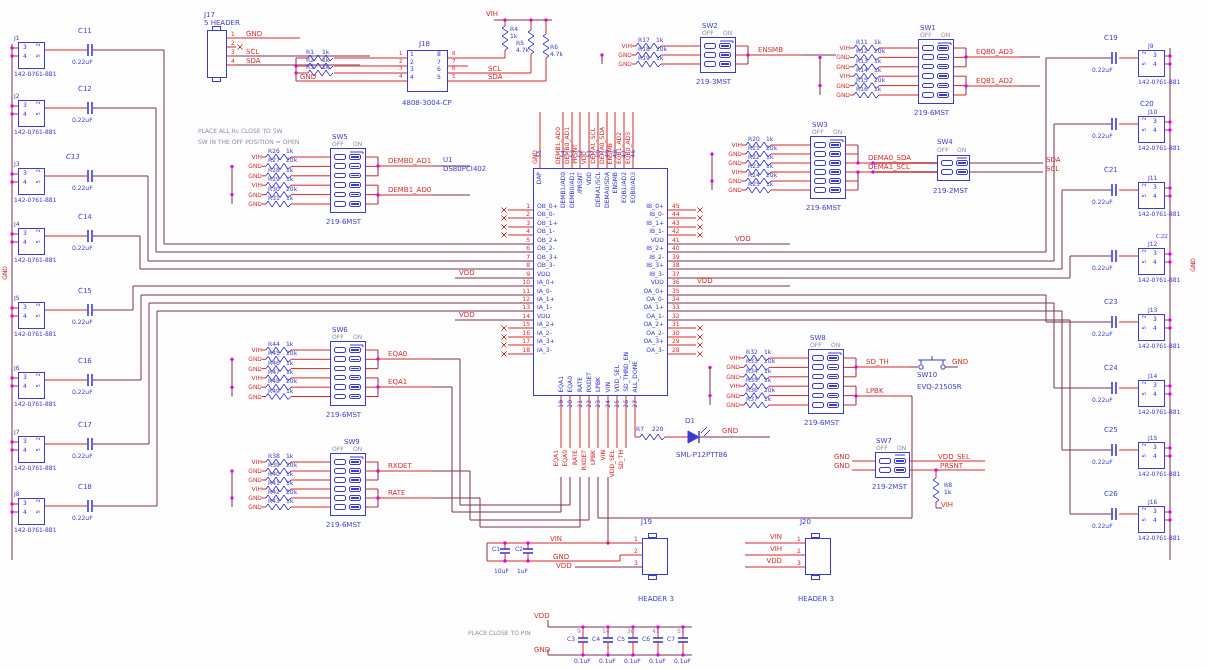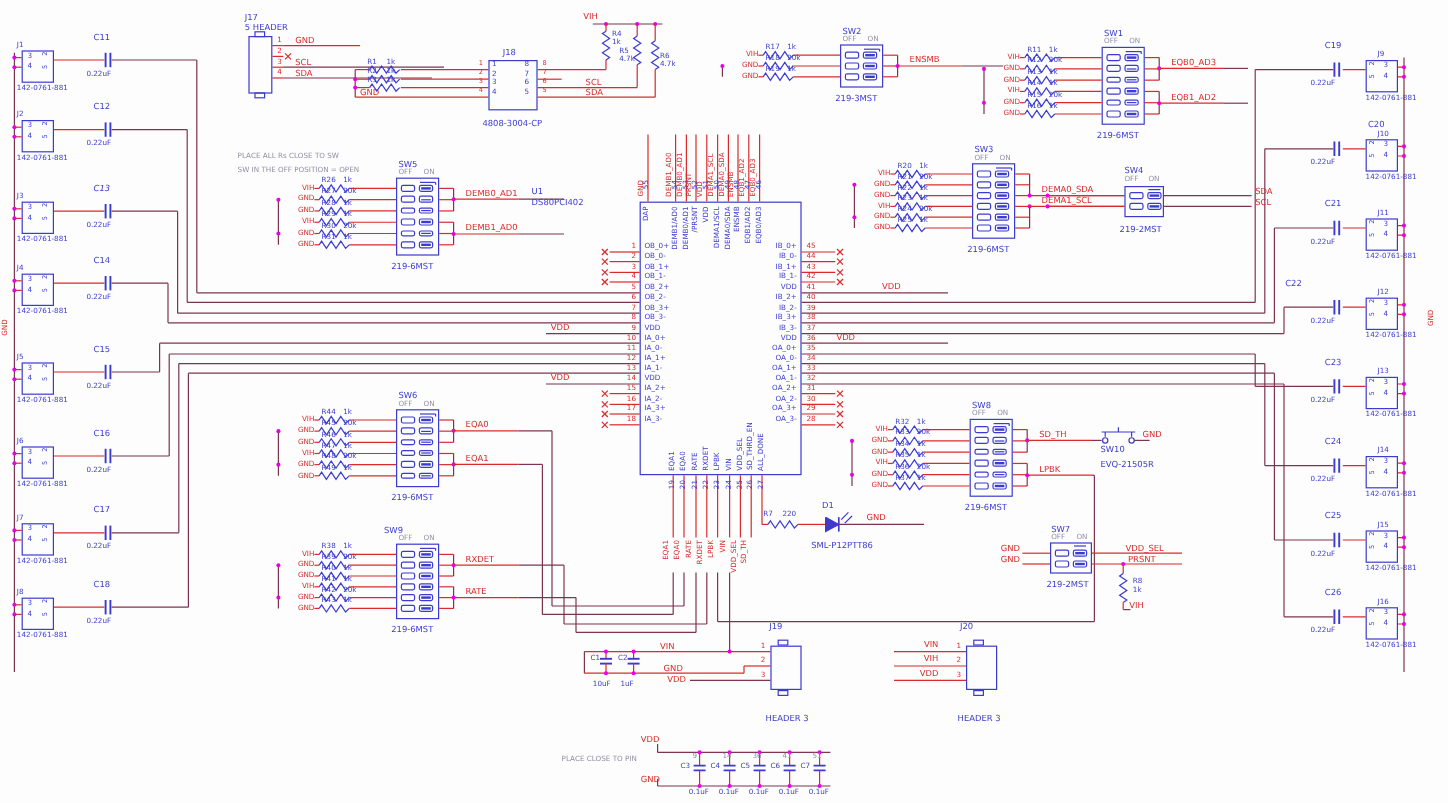--- a/index.html
+++ b/index.html
@@ -659,21 +659,21 @@
     <div class="t blue s55 vert" style="left: 36px; top: 112px;">5</div>
     <div class="t blue" style="left: 78px; top: 86px;">C12</div>
     <div class="t blue s6" style="left: 72px; top: 117px;">0.22uF</div>
     <div class="box" style="left: 18px; top: 168px; width: 27px; height: 27px;"></div>
     <div class="t blue s6" style="left: 14px; top: 161px;">J3</div>
     <div class="t blue s6" style="left: 14px; top: 197px;">142-0761-881</div>
     <div class="t blue s6" style="left: 23px; top: 170px;">3</div>
     <div class="t blue s6" style="left: 23px; top: 179px;">4</div>
     <div class="t blue s55 vert" style="left: 36px; top: 169px;">2</div>
     <div class="t blue s55 vert" style="left: 36px; top: 180px;">5</div>
-    <div class="t blue" style="left: 78px; top: 154px; font-style: italic;">C13</div>
+    <div class="t blue" style="left: 66px; top: 154px; font-style: italic;">C13</div>
     <div class="t blue s6" style="left: 72px; top: 185px;">0.22uF</div>
     <div class="box" style="left: 18px; top: 228px; width: 27px; height: 27px;"></div>
     <div class="t blue s6" style="left: 14px; top: 221px;">J4</div>
     <div class="t blue s6" style="left: 14px; top: 257px;">142-0761-881</div>
     <div class="t blue s6" style="left: 23px; top: 230px;">3</div>
     <div class="t blue s6" style="left: 23px; top: 239px;">4</div>
     <div class="t blue s55 vert" style="left: 36px; top: 229px;">2</div>
     <div class="t blue s55 vert" style="left: 36px; top: 240px;">5</div>
     <div class="t blue" style="left: 78px; top: 214px;">C14</div>
     <div class="t blue s6" style="left: 72px; top: 245px;">0.22uF</div>
@@ -741,21 +741,21 @@
     <div class="t blue s55 vert" style="left: 1142px; top: 194px;">5</div>
     <div class="t blue" style="left: 1104px; top: 167px;">C21</div>
     <div class="t blue s6" style="left: 1092px; top: 199px;">0.22uF</div>
     <div class="box" style="left: 1138px; top: 248px; width: 27px; height: 27px;"></div>
     <div class="t blue s6" style="left: 1148px; top: 241px;">J12</div>
     <div class="t blue s6" style="left: 1138px; top: 277px;">142-0761-881</div>
     <div class="t blue s6" style="left: 1153px; top: 250px;">3</div>
     <div class="t blue s6" style="left: 1153px; top: 259px;">4</div>
     <div class="t blue s55 vert" style="left: 1142px; top: 249px;">2</div>
     <div class="t blue s55 vert" style="left: 1142px; top: 260px;">5</div>
-    <div class="t blue" style="left: 1071px; top: 233px;">C22</div>
+    <div class="t blue" style="left: 1156px; top: 233px; font-family: Liberation Serif, serif;">C22</div>
     <div class="t blue s6" style="left: 1092px; top: 265px;">0.22uF</div>
     <div class="box" style="left: 1138px; top: 314px; width: 27px; height: 27px;"></div>
     <div class="t blue s6" style="left: 1148px; top: 307px;">J13</div>
     <div class="t blue s6" style="left: 1138px; top: 343px;">142-0761-881</div>
     <div class="t blue s6" style="left: 1153px; top: 316px;">3</div>
     <div class="t blue s6" style="left: 1153px; top: 325px;">4</div>
     <div class="t blue s55 vert" style="left: 1142px; top: 315px;">2</div>
     <div class="t blue s55 vert" style="left: 1142px; top: 326px;">5</div>
     <div class="t blue" style="left: 1104px; top: 299px;">C23</div>
     <div class="t blue s6" style="left: 1092px; top: 331px;">0.22uF</div>
@@ -1068,21 +1068,21 @@
     <div class="cellbar" style="left: 829px; top: 394.8px; width: 8px; height: 1.4px;"></div>
     <div class="t red s6" style="left: 714px; top: 402px; width: 26px; text-align: right;">GND</div>
     <div class="t blue s6" style="left: 746px; top: 396px;">R37</div>
     <div class="t blue s6" style="left: 764px; top: 396px;">1k</div>
     <div class="cell" style="left: 812px; top: 402px; width: 12px; height: 5.5px;"></div>
     <div class="cell" style="left: 827px; top: 402px; width: 12px; height: 5.5px;"></div>
     <div class="cellbar" style="left: 829px; top: 404.2px; width: 8px; height: 1.4px;"></div>
     <div class="t red" style="left: 866px; top: 359px;">SD_TH</div>
     <div class="t red" style="left: 866px; top: 388px;">LPBK</div>
     <div class="box" style="left: 330px; top: 453px; width: 36px; height: 63px;"></div>
-    <div class="t blue" style="left: 320px; top: 439px;">SW9</div>
+    <div class="t blue" style="left: 344px; top: 439px;">SW9</div>
     <div class="t grey s6" style="left: 332px; top: 446px;">OFF</div>
     <div class="t grey s6" style="left: 353px; top: 446px;">ON</div>
     <div class="t blue" style="left: 326px; top: 522px;">219-6MST</div>
     <div class="t red s6" style="left: 236px; top: 459px; width: 26px; text-align: right;">VIH</div>
     <div class="t blue s6" style="left: 268px; top: 453px;">R38</div>
     <div class="t blue s6" style="left: 286px; top: 453px;">1k</div>
     <div class="cell" style="left: 334px; top: 459px; width: 12px; height: 5.5px;"></div>
     <div class="cell" style="left: 349px; top: 459px; width: 12px; height: 5.5px;"></div>
     <div class="cellbar" style="left: 351px; top: 461.2px; width: 8px; height: 1.4px;"></div>
     <div class="t red s6" style="left: 236px; top: 468px; width: 26px; text-align: right;">GND</div>

